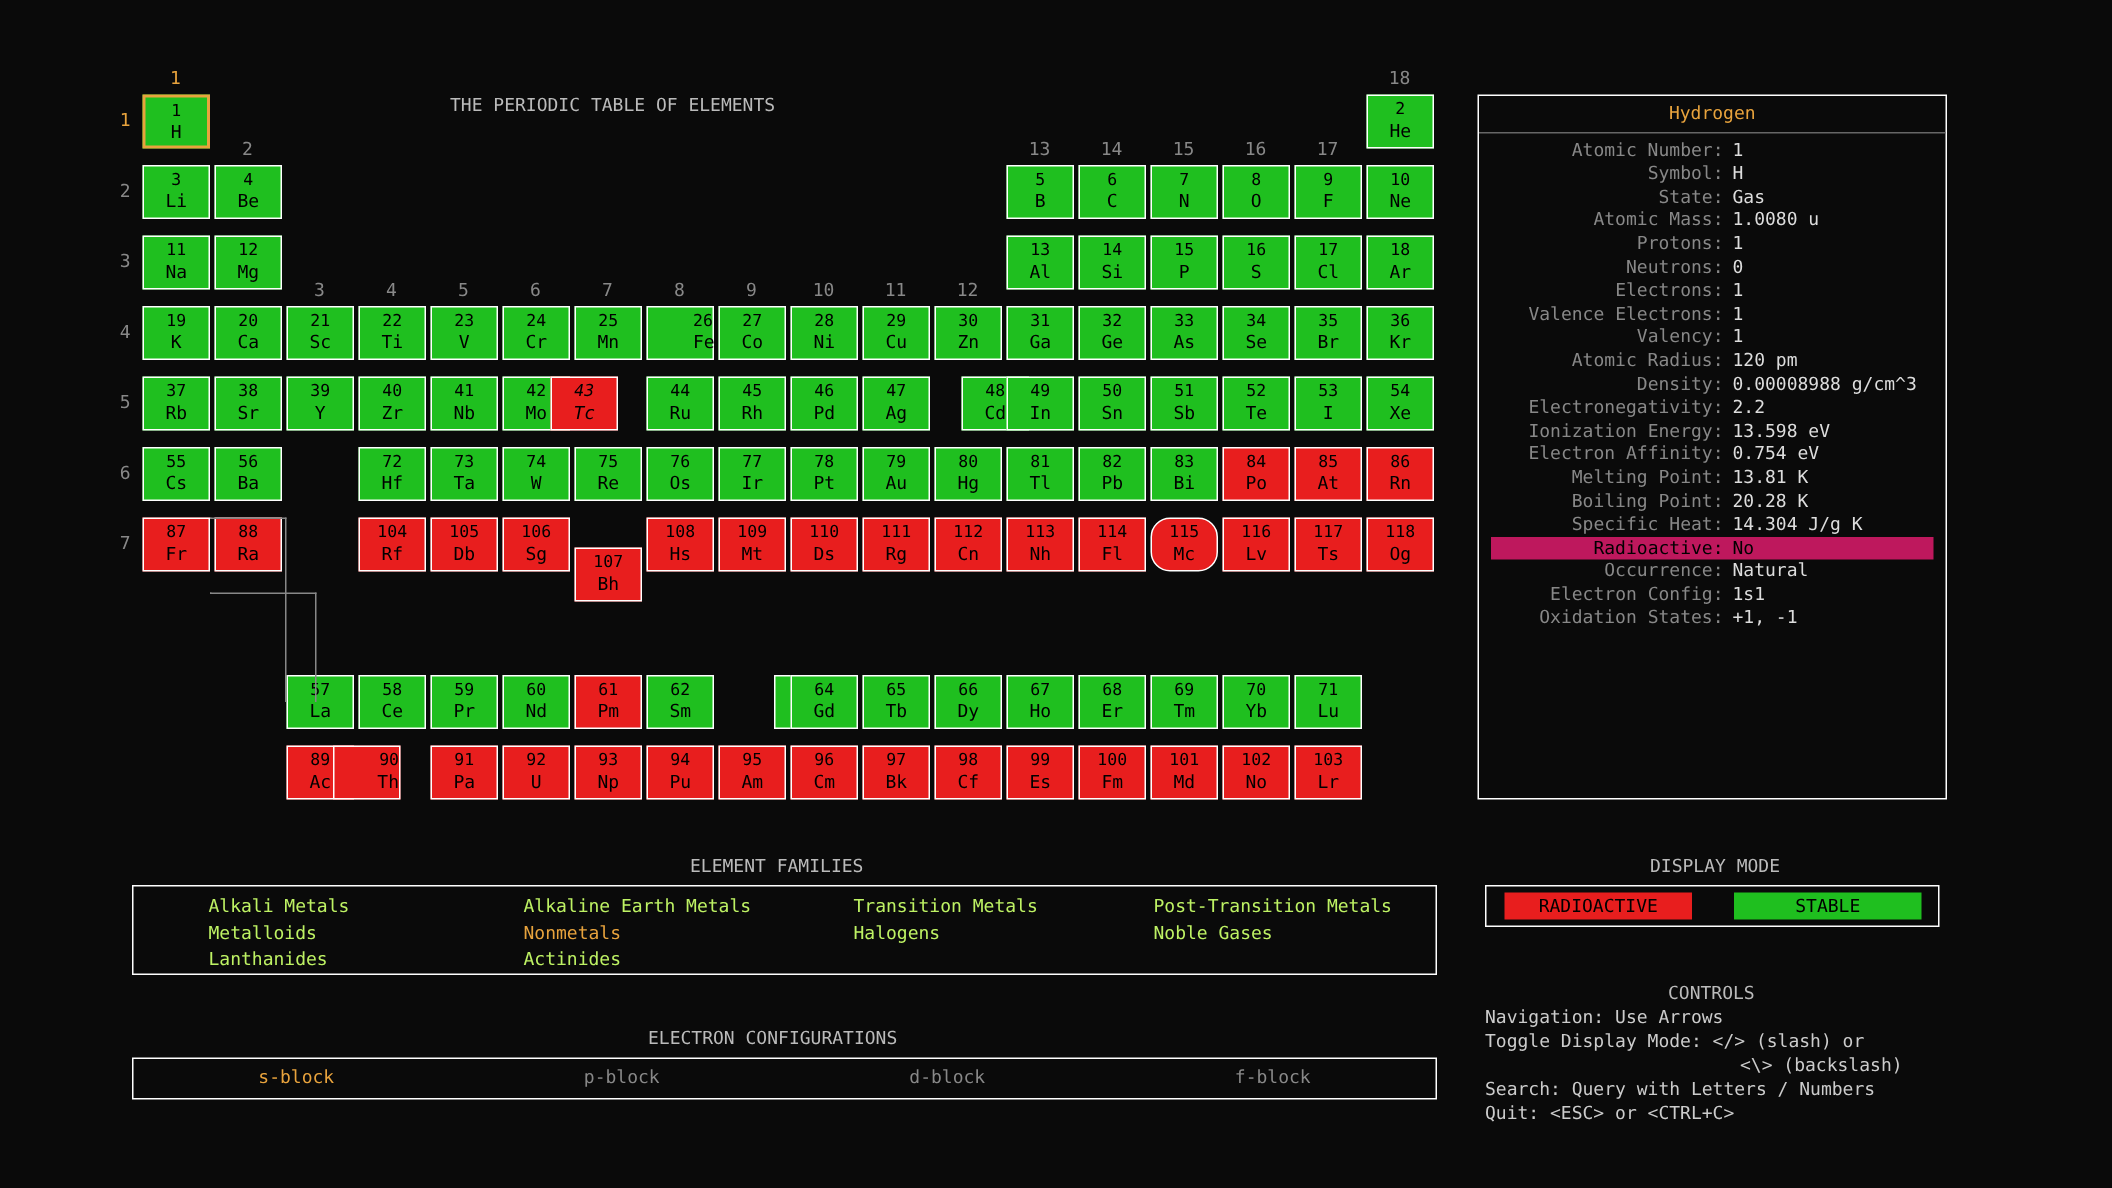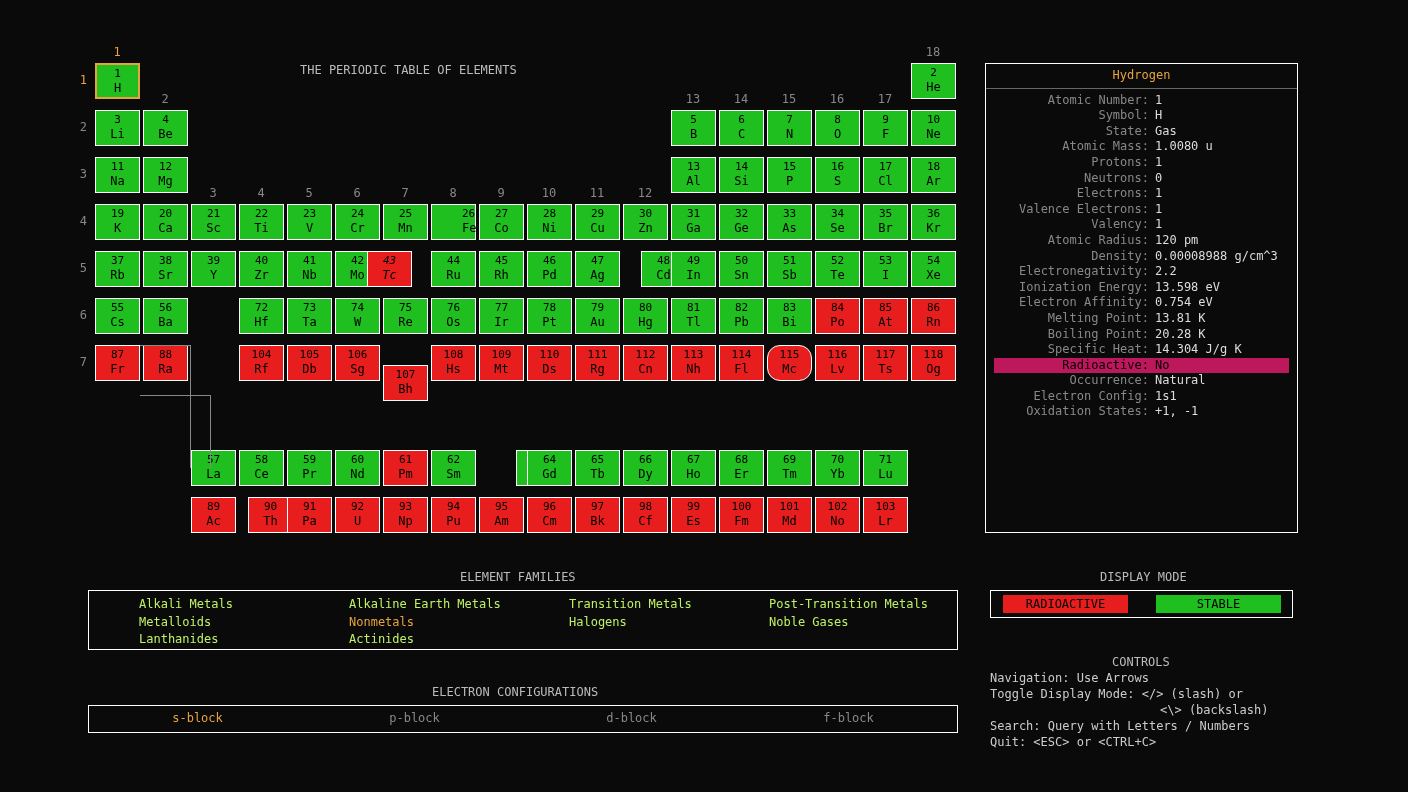--- a/index.html
+++ b/index.html
@@ -603,21 +603,21 @@
       <span class="sym">Yb</span>
     </div>
     <div class="cell stable" style="left: 863px; top: 450px;">
       <span class="num">71</span>
       <span class="sym">Lu</span>
     </div>
     <div class="cell radio" style="left: 191px; top: 497px;">
       <span class="num">89</span>
       <span class="sym">Ac</span>
     </div>
-    <div class="cell radio" style="left: 248px; top: 497px;">
+    <div class="cell radio" style="left: 222px; top: 497px; text-align: right;">
       <span class="num">90</span>
       <span class="sym">Th</span>
     </div>
     <div class="cell radio" style="left: 287px; top: 497px;">
       <span class="num">91</span>
       <span class="sym">Pa</span>
     </div>
     <div class="cell radio" style="left: 335px; top: 497px;">
       <span class="num">92</span>
       <span class="sym">U</span>

